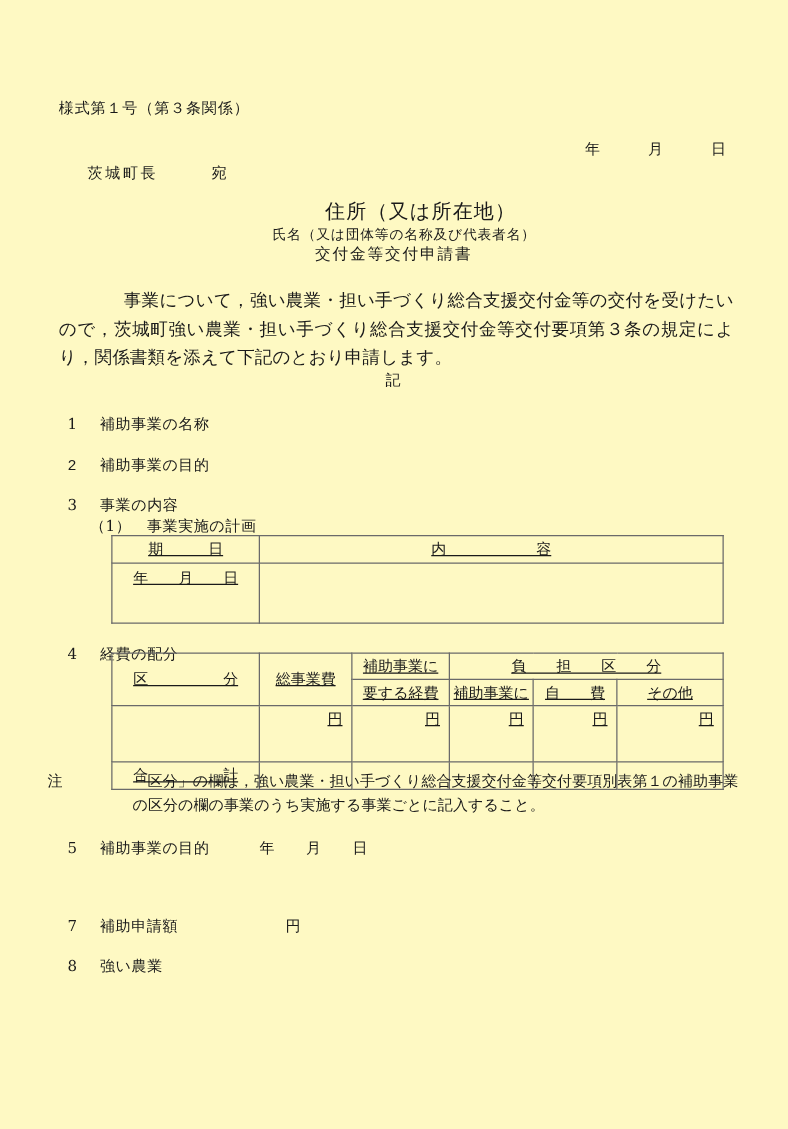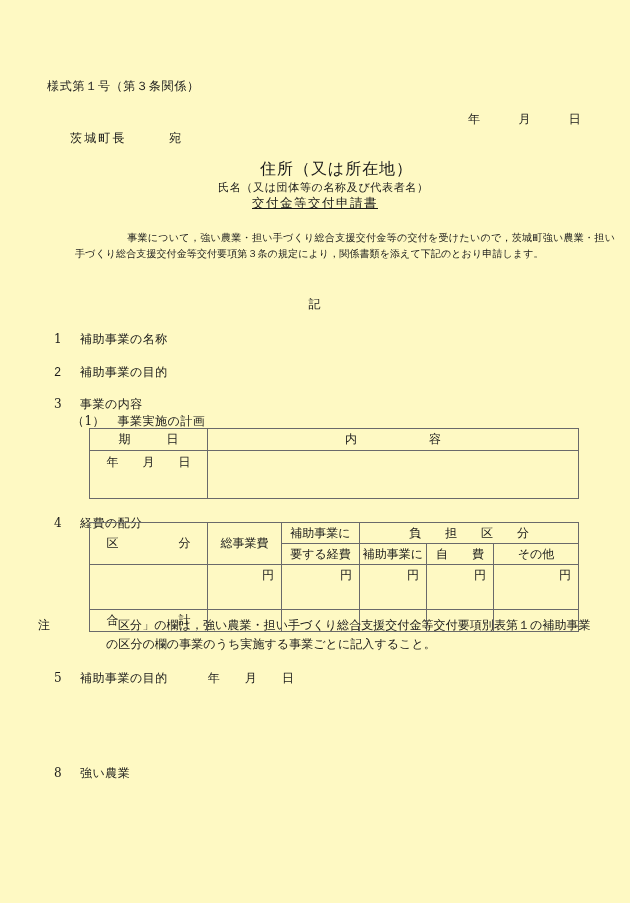--- a/index.html
+++ b/index.html
@@ -35,33 +35,31 @@
   .addressee { left: 70px;  top: 132px; font-size: 12px; letter-spacing: 0.18em; }
   .addr-1    { left: 235px; top: 161px; font-size: 16px; margin-left: 25px; }
   .addr-2    { left: 218px; top: 182px; font-size: 11px; }
 
   .doc-title {
     position: absolute;
     top: 195px; left: 0; width: 630px;
     text-align: center;
     font-size: 12.5px;
     letter-spacing: 0.12em;
-    text-decoration: underline;
   }
 
   .body-para {
     position: absolute;
     left: 47px;
     top: 230px;
     width: 540px;
-    font-size: 10px;
+    font-size: 14px;
     line-height: 1.62;
     text-align: justify;
     letter-spacing: 0.01em;
-    margin-left: 28px;
   }
   .body-para .indent { display: inline-block; width: 52px; }
 
   .ki {
     position: absolute;
     top: 296px; left: 0; width: 630px;
     text-align: center;
     font-size: 12px;
     letter-spacing: 0.1em;
   }
@@ -100,20 +98,21 @@
     position: absolute;
     border-collapse: collapse;
     font-size: 12px;
     table-layout: fixed;
   }
   table.grid td, table.grid th {
     border: 1px solid #6a6a6a;
     font-weight: normal;
     padding: 0;
     vertical-align: middle;
+    text-decoration: underline;
   }
   .c-center { text-align: center; }
   .c-right  { text-align: right; padding-right: 7px !important; }
 
   
   #tbl-plan { left: 89px; top: 428px; width: 489px; }
   #tbl-plan td { height: 21px; }
   #tbl-plan td.tall { height: 44px; vertical-align: top; padding-top: 3px; }
 
   
@@ -224,16 +223,17 @@
     </tbody>
   </table>
 
   <div class="note">
       <span class="nbody"><span class="nlabel">注</span><span>「区分」の欄は，強い農業・担い手づくり総合支援交付金等交付要項別表第１の補助事業の区分の欄の事業のうち実施する事業ごとに記入すること。</span></span>
     </div>
 
   <div class="item it5"><span class="num">5</span><span>補助事業の目的</span><span class="val">年　月　日</span></div>
 
 
+  <div class="item it7"><span class="num">7</span><span>補助申請額</span><span class="val">円</span></div>
 
   <div class="item it8"><span class="num">8</span><span>強い農業</span></div>
 
 </div>
 
 </body></html>

